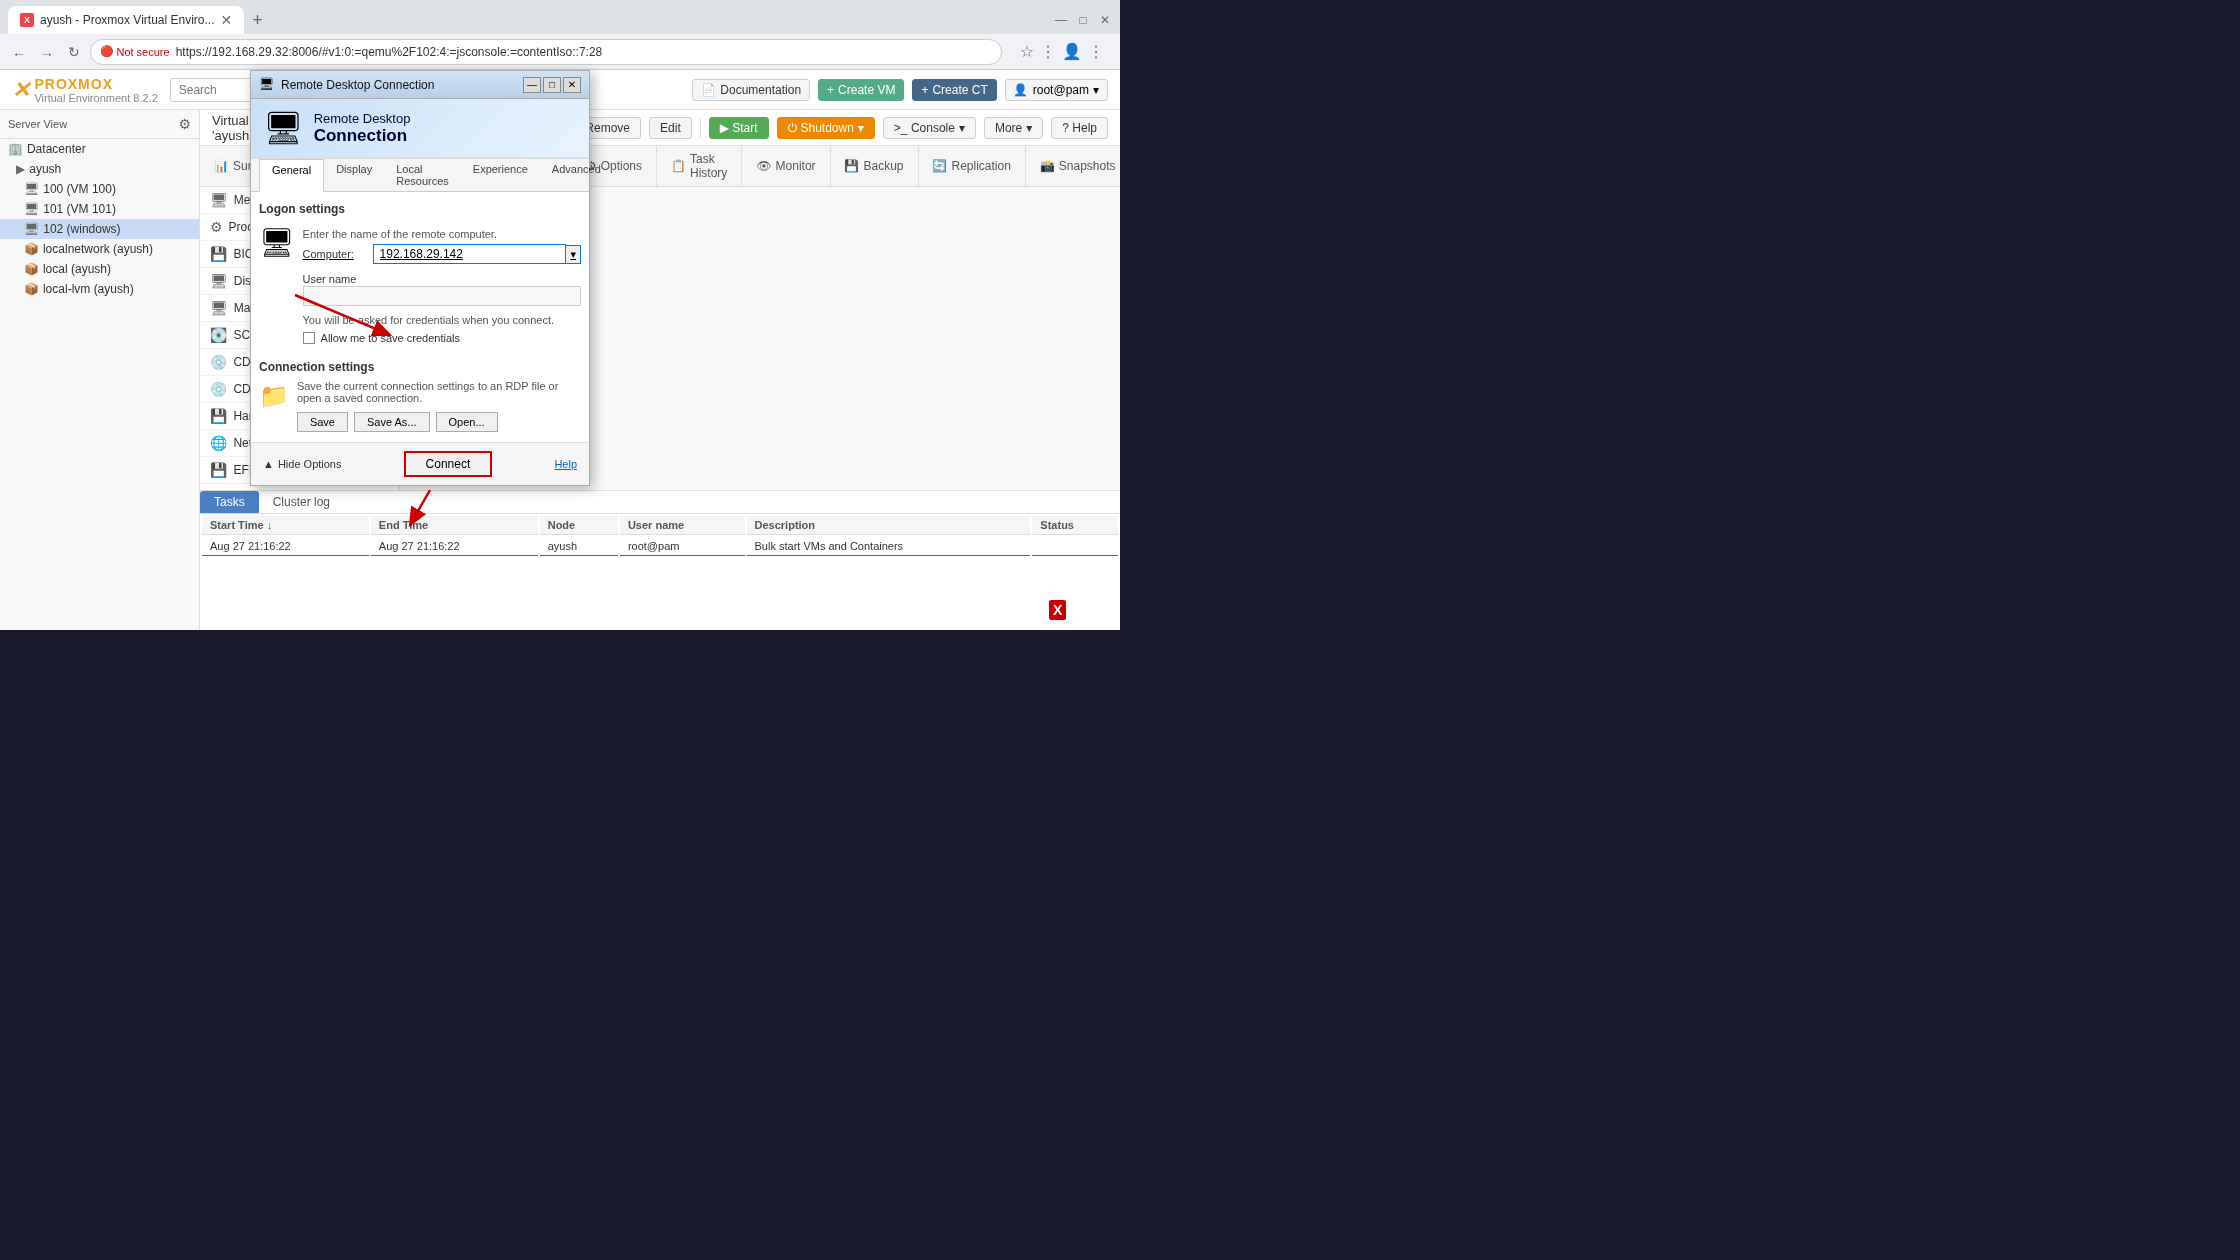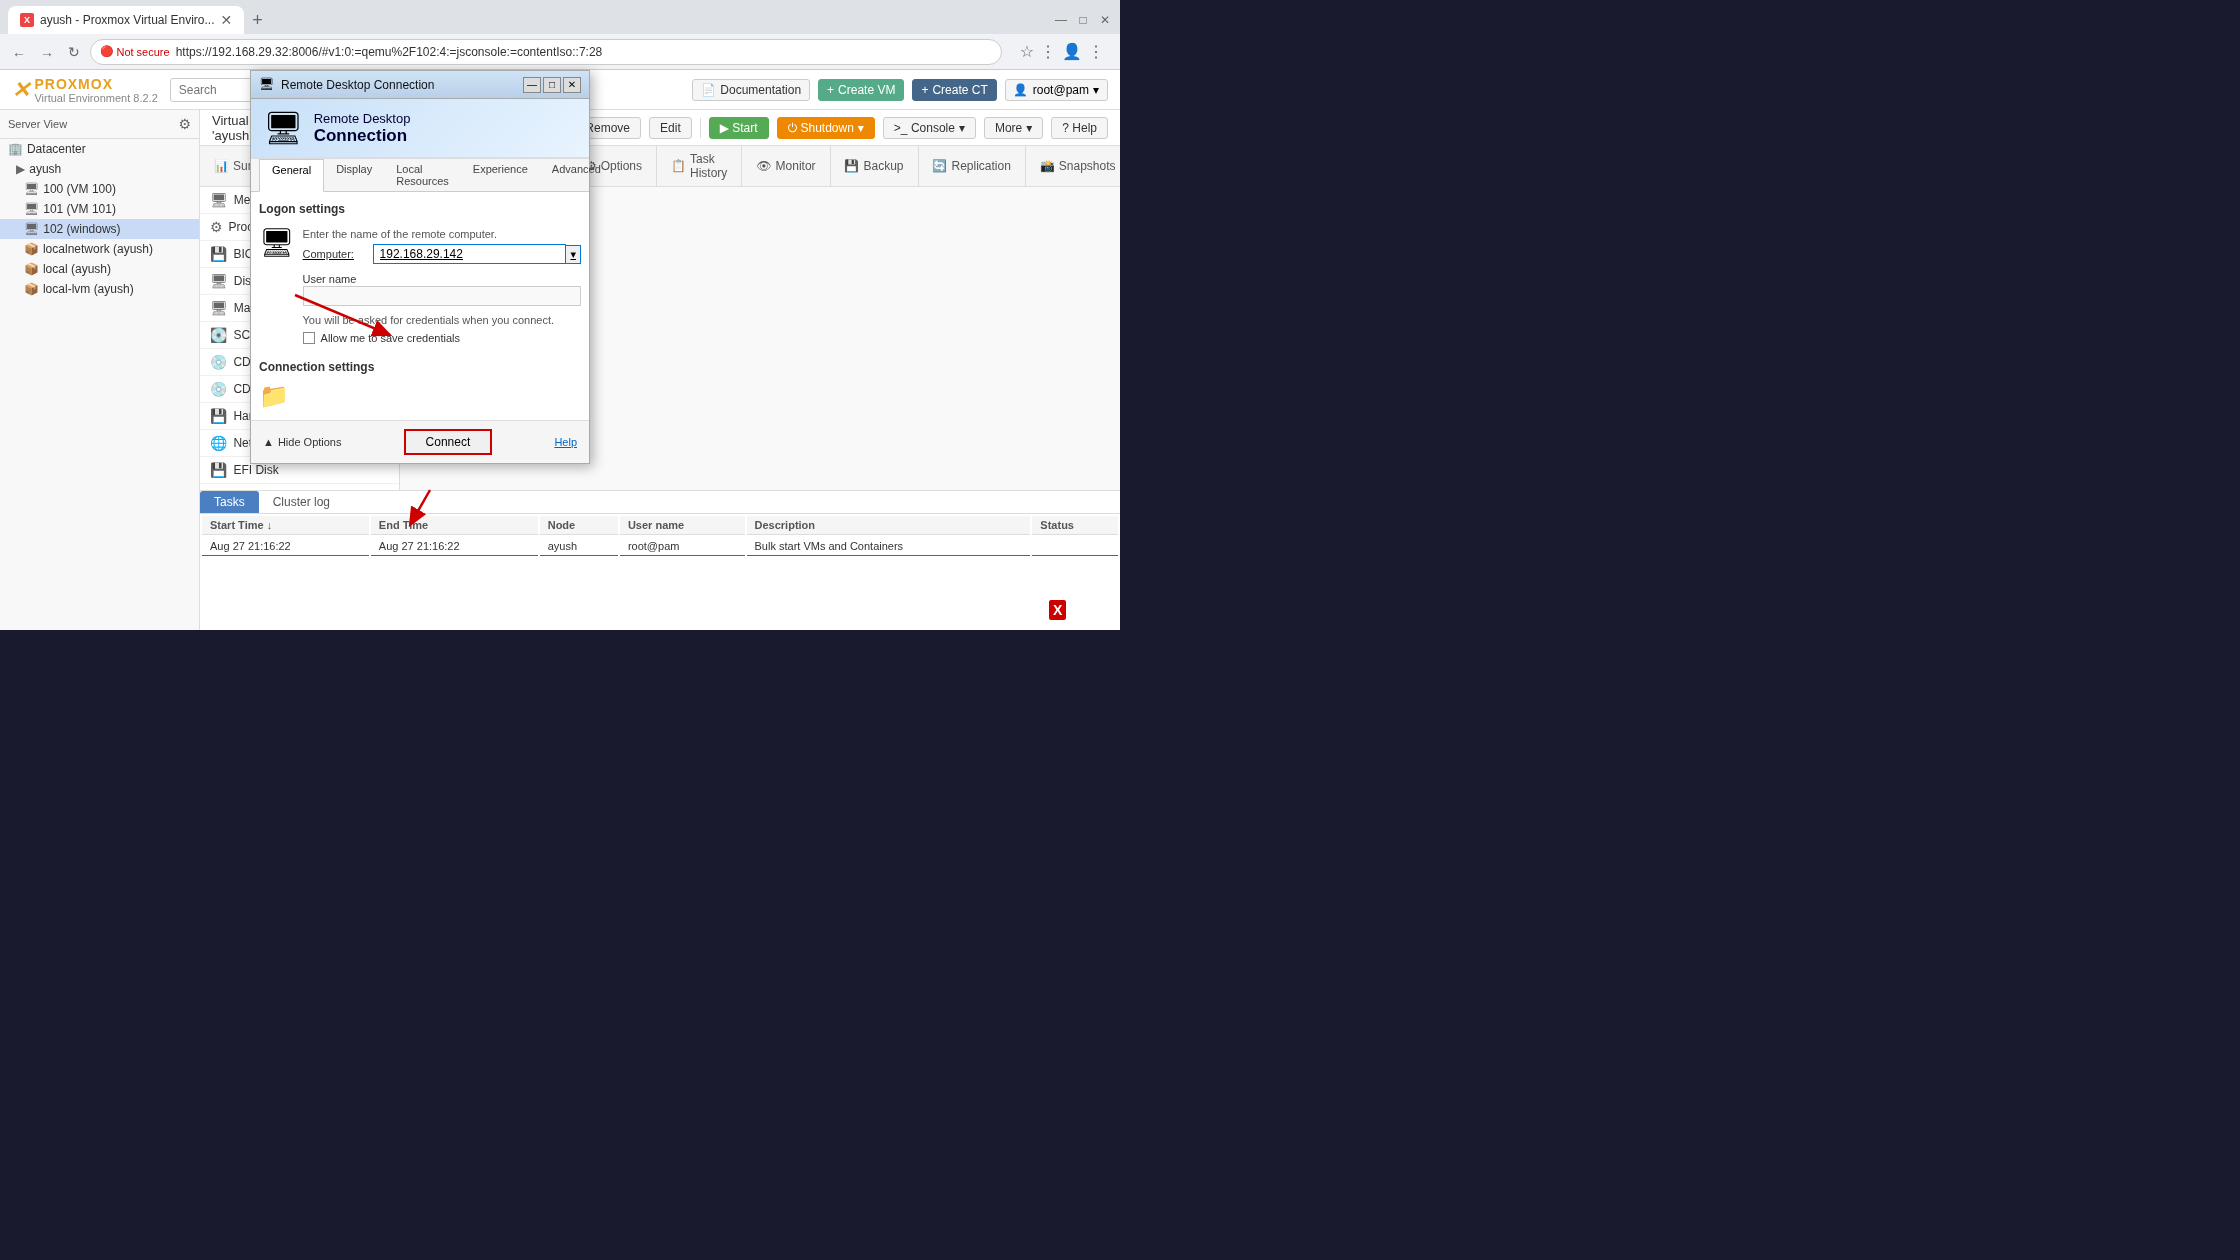--- a/index.html
+++ b/index.html
@@ -438,20 +438,28 @@
           <div class="rdp-checkbox"></div>
           <span class="rdp-checkbox-label">Allow me to save credentials</span>
         </div>
       </div>
     </div>
 
     <div class="rdp-section2">
       <div class="rdp-section2-title">Connection settings</div>
       <div style="display:flex;align-items:flex-start;">
         <div style="font-size:24px;margin-right:8px;margin-top:2px;">📁</div>
+        <div style="flex:1;">
+          <div class="rdp-section2-text">Save the current connection settings to an RDP file or open a saved connection.</div>
+          <div class="rdp-small-btns">
+            <button class="rdp-small-btn">Save</button>
+            <button class="rdp-small-btn">Save As...</button>
+            <button class="rdp-small-btn">Open...</button>
+          </div>
+        </div>
       </div>
     </div>
   </div>
 
   <div class="rdp-footer">
     <div class="rdp-hide-btn">
       <span>▲</span>
       <span>Hide Options</span>
     </div>
     <button class="rdp-connect-btn">Connect</button>

